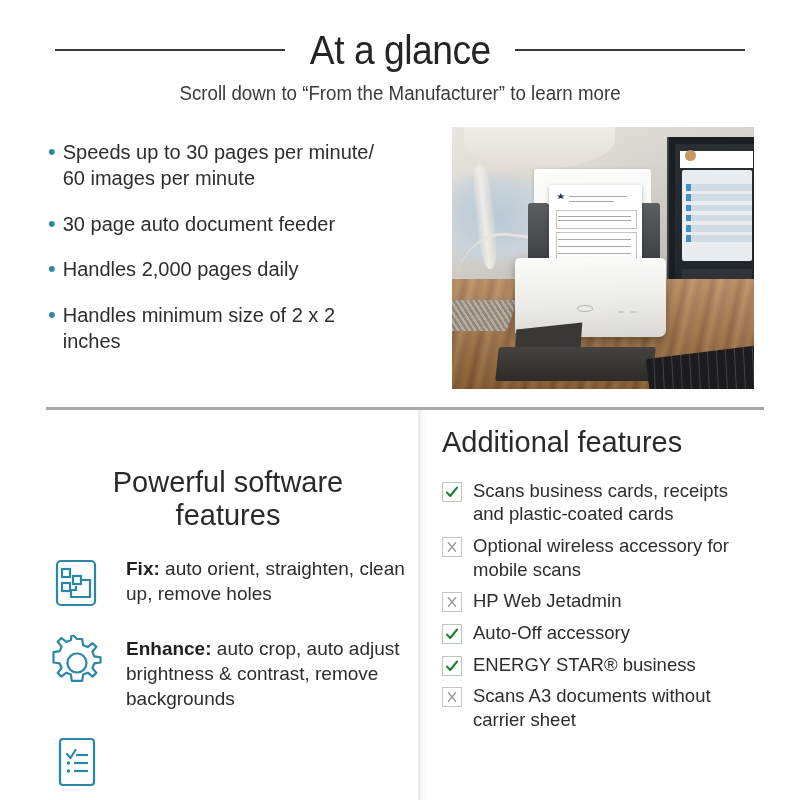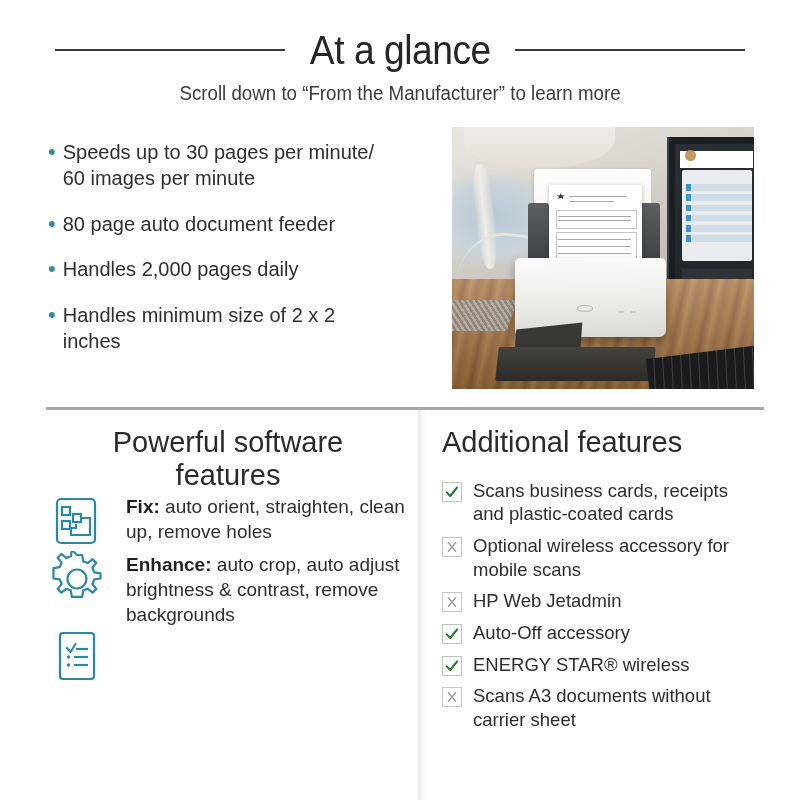--- a/index.html
+++ b/index.html
@@ -251,26 +251,27 @@
   }
 
   
   .col-heading {
     font-size: 29px;
     font-weight: 400;
     color: #2a2a2a;
     line-height: 1.13;
     margin: 0;
   }
-  .col-heading.centered { text-align: center; padding: 0 28px; }
+  .col-heading.centered { text-align: center; padding: 0 28px; margin-top: 40px; }
 
   .feature-row {
     display: flex;
     align-items: flex-start;
     gap: 20px;
+    margin-top: 22px;
     padding-left: 4px;
   }
   .feature-icon {
     flex: 0 0 auto;
     width: 58px;
     height: 58px;
     display: flex;
     align-items: center;
     justify-content: center;
   }
@@ -329,21 +330,21 @@
 
 <div class="top-section">
 
   <ul class="spec-list">
     <li class="spec-item">
       <span class="spec-bullet">•</span>
       <span class="spec-text">Speeds up to 30 pages per minute/ 60 images per minute</span>
     </li>
     <li class="spec-item">
       <span class="spec-bullet">•</span>
-      <span class="spec-text">80 page auto document feeder</span>
+      <span class="spec-text">30 page auto document feeder</span>
     </li>
     <li class="spec-item">
       <span class="spec-bullet">•</span>
       <span class="spec-text">Handles 2,000 pages daily</span>
     </li>
     <li class="spec-item">
       <span class="spec-bullet">•</span>
       <span class="spec-text">Handles minimum size of 2 x 2 inches</span>
     </li>
   </ul>
@@ -496,21 +497,21 @@
         </span>
         <span class="add-text">Auto-Off accessory</span>
       </li>
 
       <li class="add-item">
         <span class="mark-box included">
           <svg width="14" height="14" viewBox="0 0 14 14" fill="none" stroke="#1f7a36" stroke-width="2.1" stroke-linecap="round" stroke-linejoin="round">
               <path d="M2 7.6 L5.2 11 L12 2.6"></path>
             </svg>
         </span>
-        <span class="add-text">ENERGY STAR® wireless</span>
+        <span class="add-text">ENERGY STAR® business</span>
       </li>
 
       <li class="add-item">
         <span class="mark-box">
           <svg width="12" height="12" viewBox="0 0 12 12" fill="none" stroke="#9b9b9b" stroke-width="1.4" stroke-linecap="round">
               <path d="M2.4 1.8 L9.6 10.2 M9.6 1.8 L2.4 10.2"></path>
             </svg>
         </span>
         <span class="add-text">Scans A3 documents without carrier sheet</span>
       </li>

